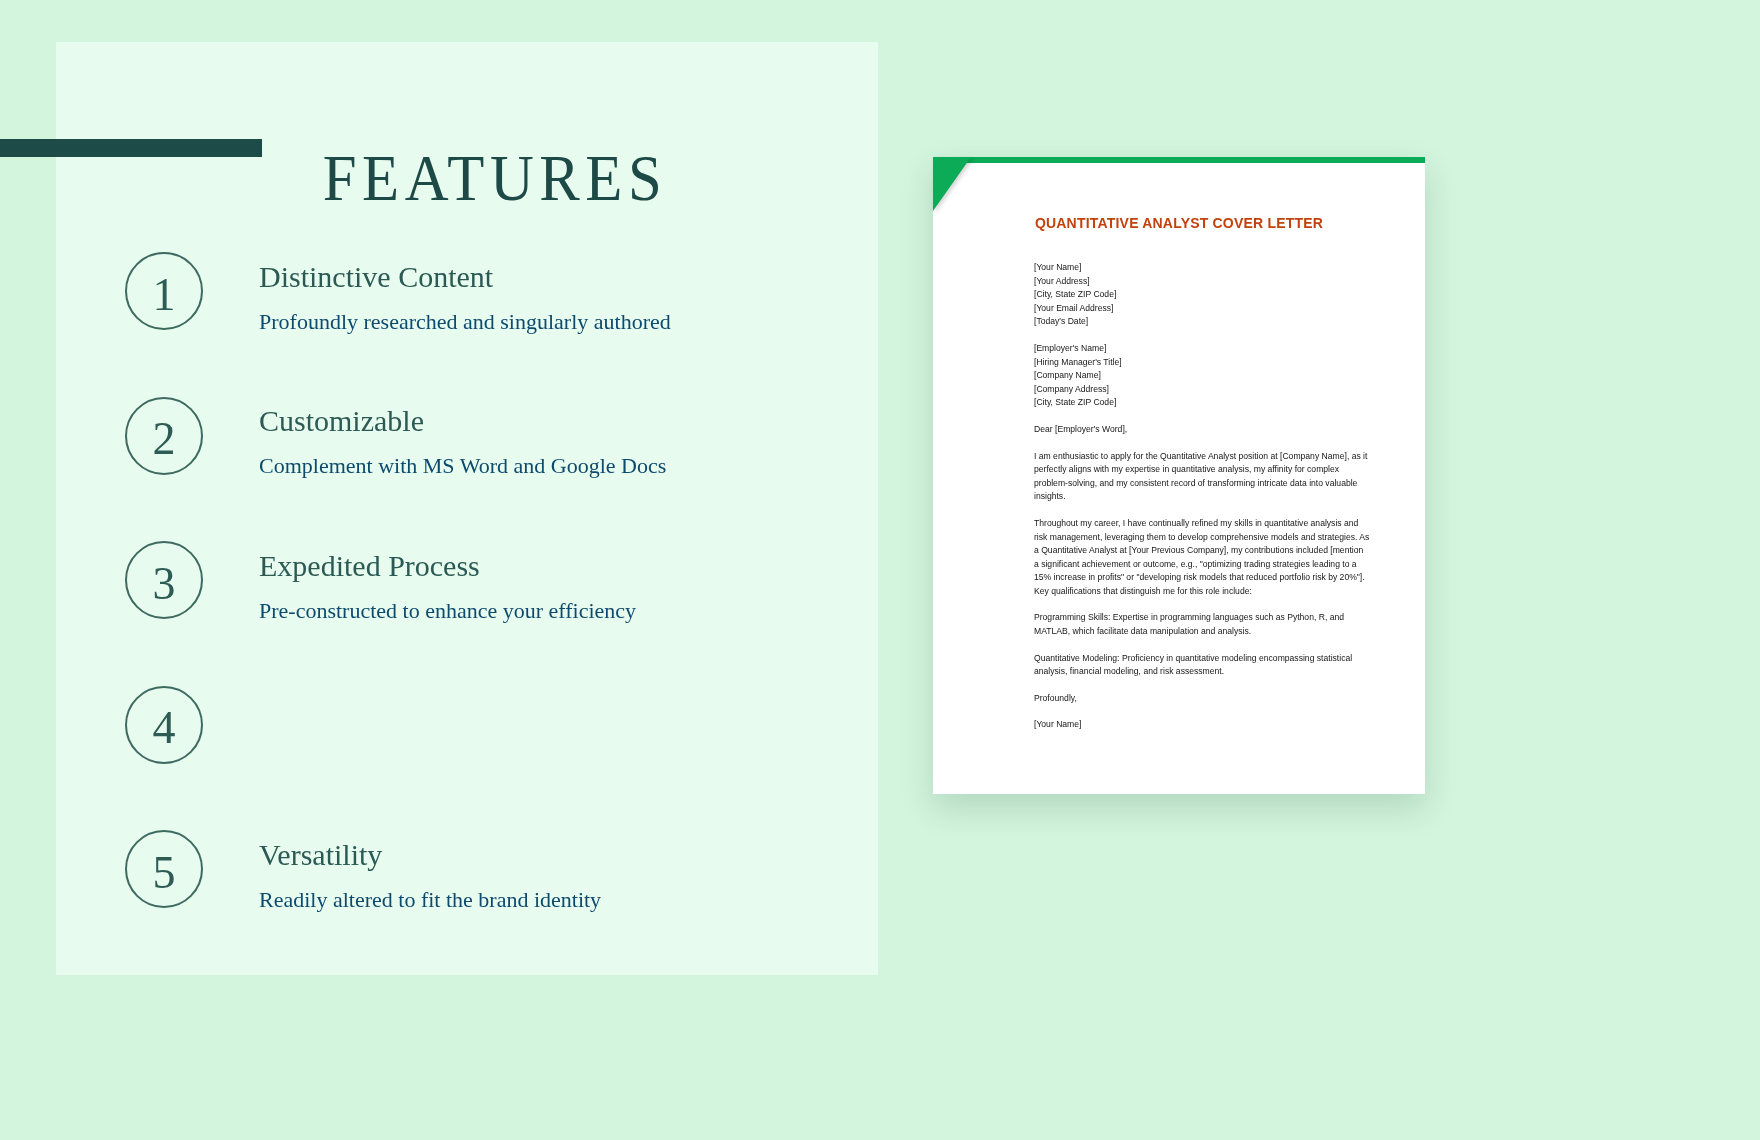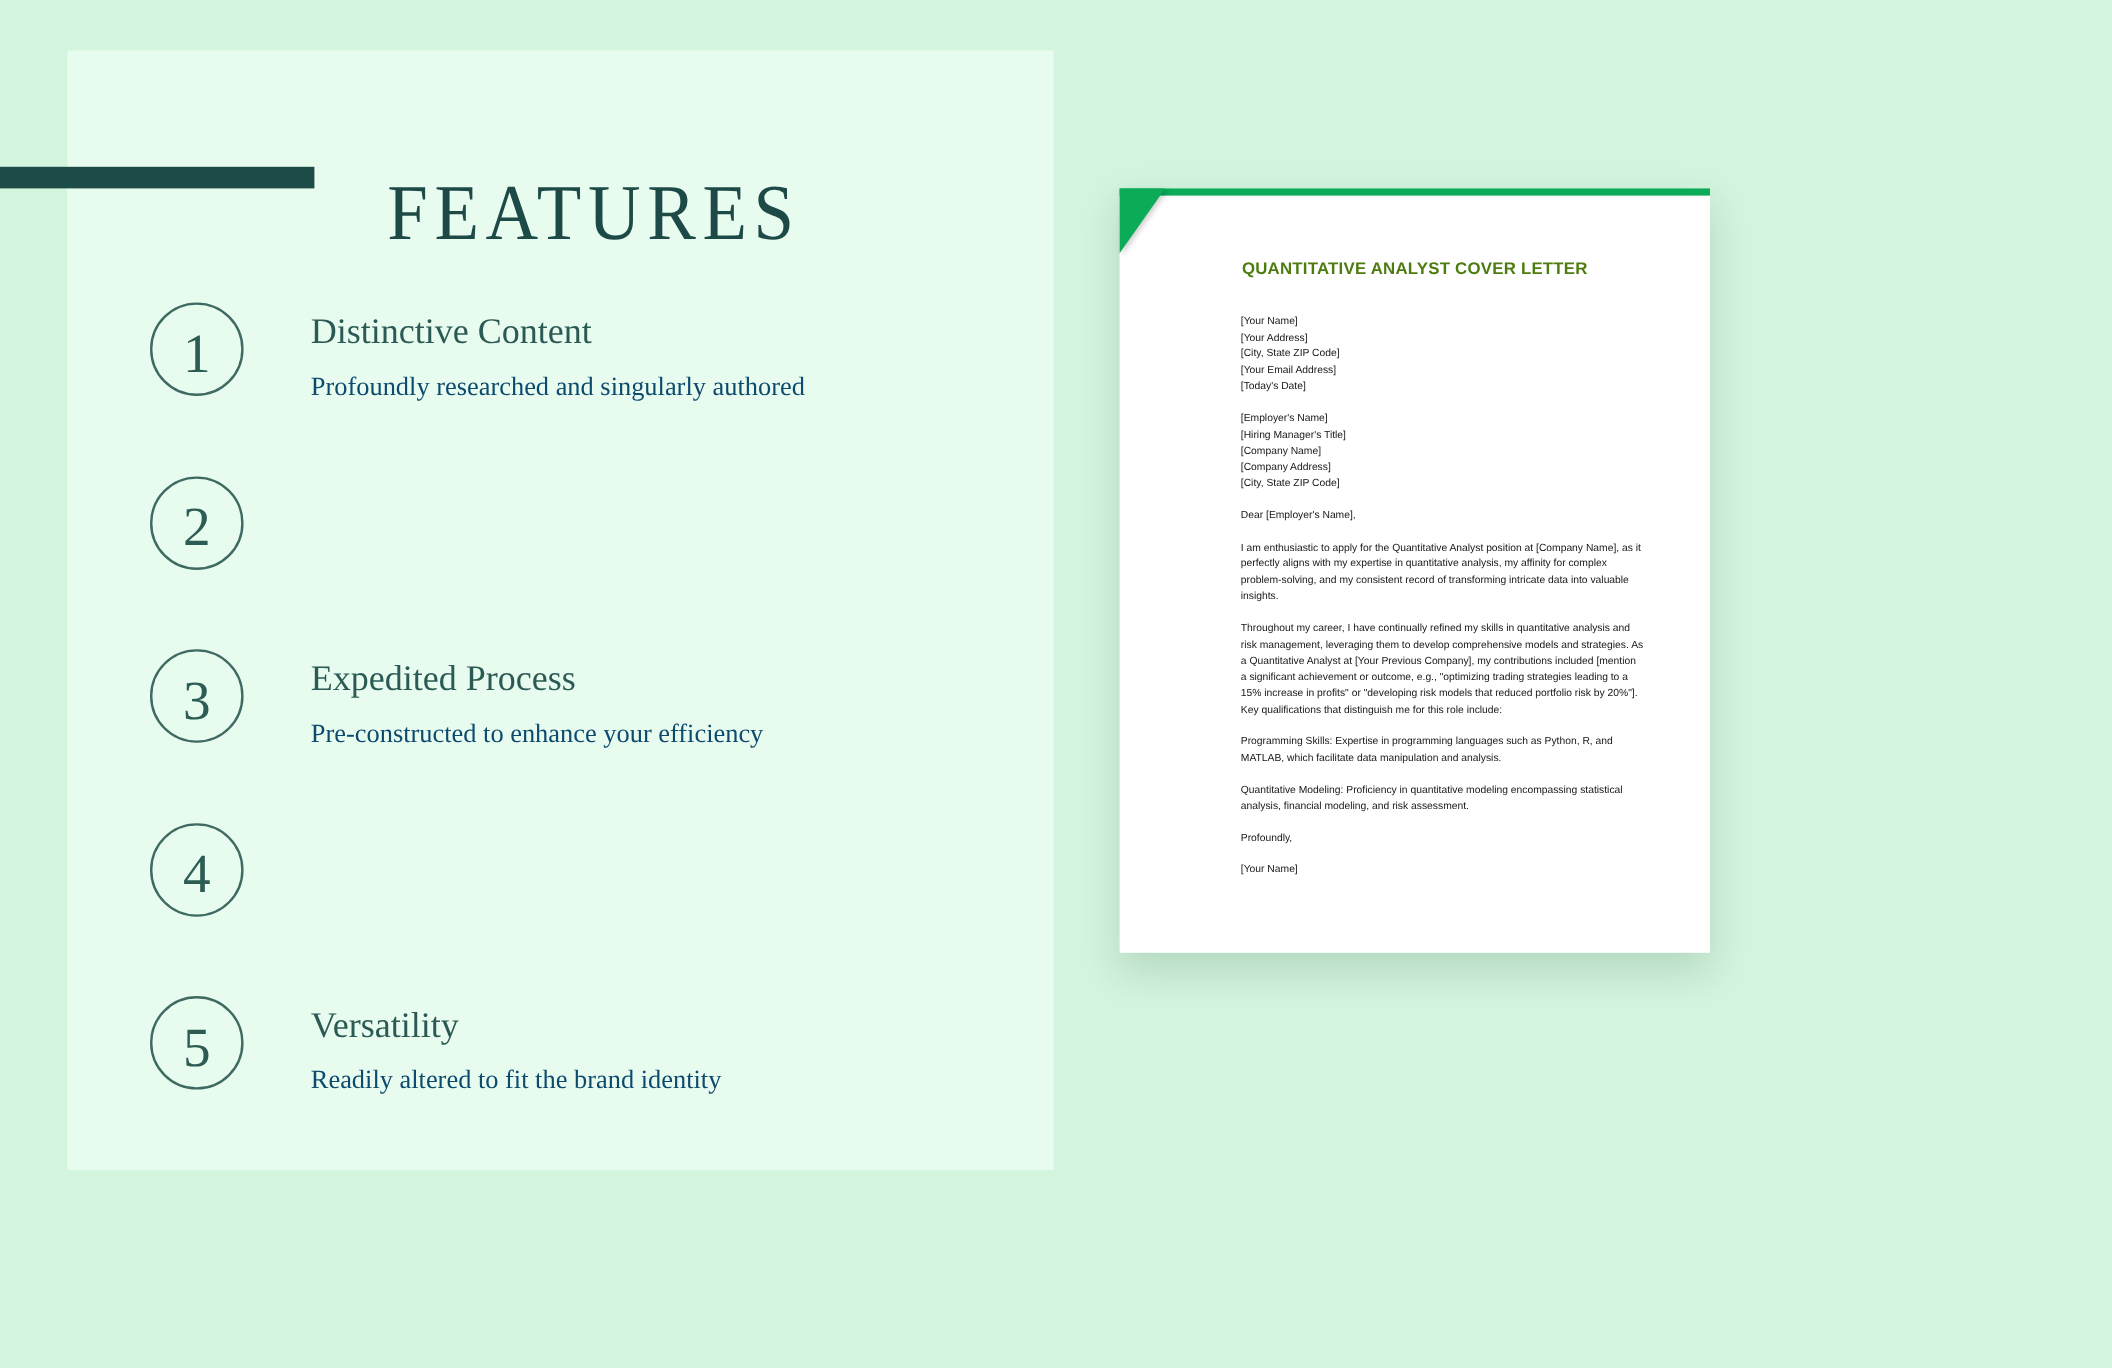--- a/index.html
+++ b/index.html
@@ -94,21 +94,21 @@
     border-right: 38px solid transparent;
     filter: drop-shadow(2px 2px 2px rgba(0,0,0,0.18));
   }
   .doc-title {
     position: absolute;
     top: 58px; left: 0; right: 0;
     text-align: center;
     font-family: "Liberation Sans", sans-serif;
     font-weight: 700;
     font-size: 14px;
-    color: #4d7c0f;
+    color: #c2410c;
     letter-spacing: 0.2px;
   }
   .doc-body {
     position: absolute;
     top: 104px; left: 57px; right: 55px;
     font-family: "Liberation Sans", sans-serif;
     font-size: 8.6px;
     line-height: 13.6px;
     color: #161616;
     margin-left: 44px;
@@ -136,20 +136,24 @@
         </div>
         <div class="feature-texts">
           <h2 class="feature-title">Distinctive Content</h2>
           <p class="feature-desc">Profoundly researched and singularly authored</p>
         </div>
       </div>
 
       <div class="feature-item">
         <div class="num-circle">
           <span>2</span>
+        </div>
+        <div class="feature-texts">
+          <h2 class="feature-title">Customizable</h2>
+          <p class="feature-desc">Complement with MS Word and Google Docs</p>
         </div>
       </div>
 
       <div class="feature-item">
         <div class="num-circle">
           <span>3</span>
         </div>
         <div class="feature-texts">
           <h2 class="feature-title">Expedited Process</h2>
           <p class="feature-desc">Pre-constructed to enhance your efficiency</p>
@@ -184,21 +188,21 @@
       <p class="doc-block">[Your Name]
 [Your Address]
 [City, State ZIP Code]
 [Your Email Address]
 [Today's Date]</p>
       <p class="doc-block">[Employer's Name]
 [Hiring Manager's Title]
 [Company Name]
 [Company Address]
 [City, State ZIP Code]</p>
-      <p class="doc-block">Dear [Employer's Name],</p>
+      <p class="doc-block">Dear [Employer's Word],</p>
       <p class="doc-block">I am enthusiastic to apply for the Quantitative Analyst position at [Company Name], as it perfectly aligns with my expertise in quantitative analysis, my affinity for complex problem-solving, and my consistent record of transforming intricate data into valuable insights.</p>
       <p class="doc-block">Throughout my career, I have continually refined my skills in quantitative analysis and risk management, leveraging them to develop comprehensive models and strategies. As a Quantitative Analyst at [Your Previous Company], my contributions included [mention a significant achievement or outcome, e.g., "optimizing trading strategies leading to a 15% increase in profits" or "developing risk models that reduced portfolio risk by 20%"].
 Key qualifications that distinguish me for this role include:</p>
       <p class="doc-block">Programming Skills: Expertise in programming languages such as Python, R, and MATLAB, which facilitate data manipulation and analysis.</p>
       <p class="doc-block">Quantitative Modeling: Proficiency in quantitative modeling encompassing statistical analysis, financial modeling, and risk assessment.</p>
       <p class="doc-block">Profoundly,</p>
       <p class="doc-block">[Your Name]</p>
     </div>
   </section>
 

